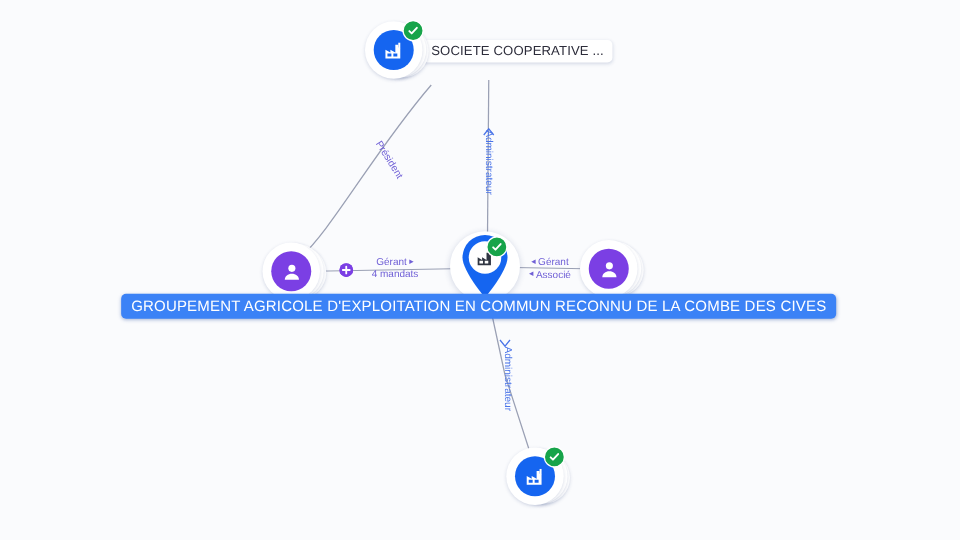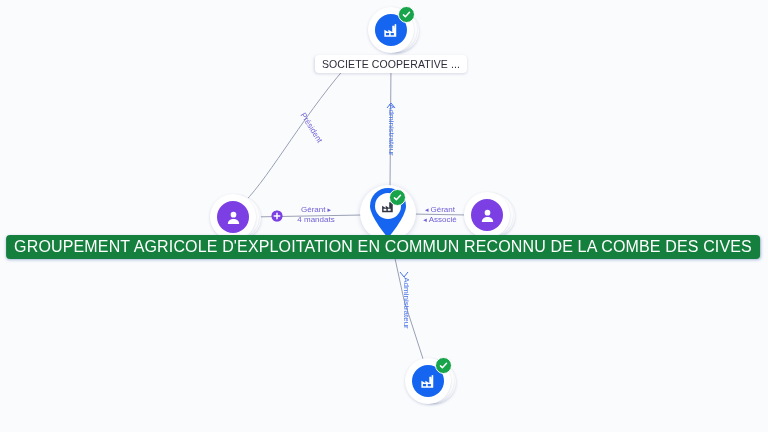--- a/index.html
+++ b/index.html
@@ -24,21 +24,20 @@
     left: 0; top: 0;
     width: 768px;
     height: 432px;
   }
 
   
   .node {
     position: absolute;
     transform: translate(-50%, -50%);
     display: flex;
-    flex-direction: column;
     align-items: center;
   }
 
   
   .disc-stack {
     position: relative;
     width: 46px;
     height: 46px;
   }
   .disc {
@@ -106,25 +105,25 @@
     color: #2c2c3a;
     white-space: nowrap;
     box-shadow: 0 1px 3px rgba(40,60,120,.18);
     letter-spacing: .1px;
   }
 
   
   .caption-selected {
     position: absolute;
     transform: translate(-50%, 0);
-    background: #15803d;
+    background: #3b82f6;
     color: #ffffff;
     border-radius: 4px;
     padding: 3px 8px;
-    font-size: 16px;
+    font-size: 12px;
     white-space: nowrap;
     letter-spacing: .15px;
     box-shadow: 0 1px 3px rgba(20,60,150,.35);
     z-index: 30;
   }
 
   
   .edge-label {
     position: absolute;
     transform: translate(-50%, -50%);

